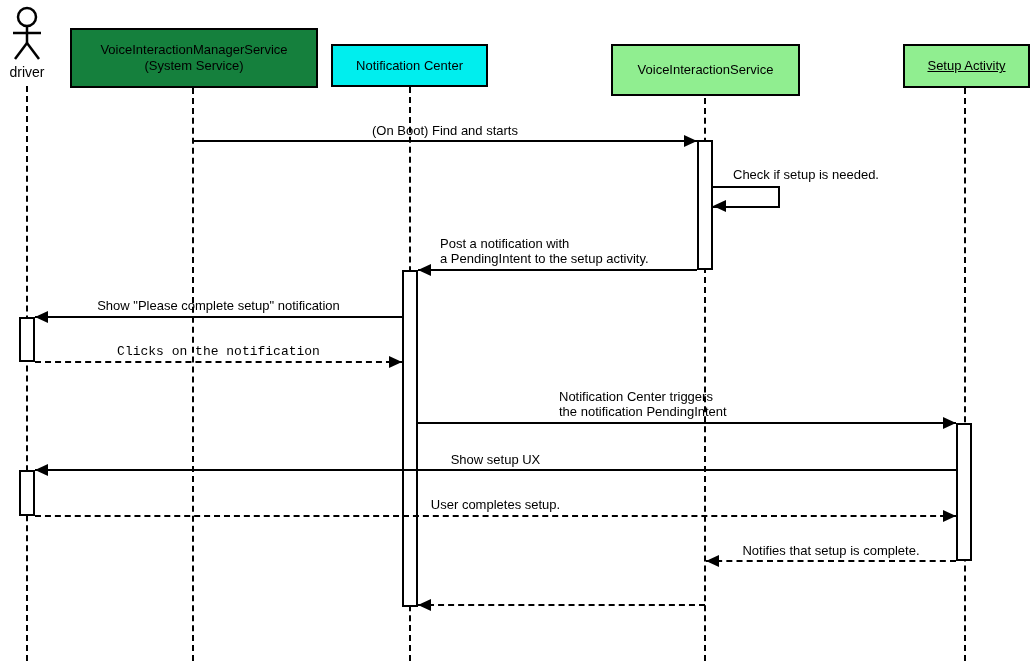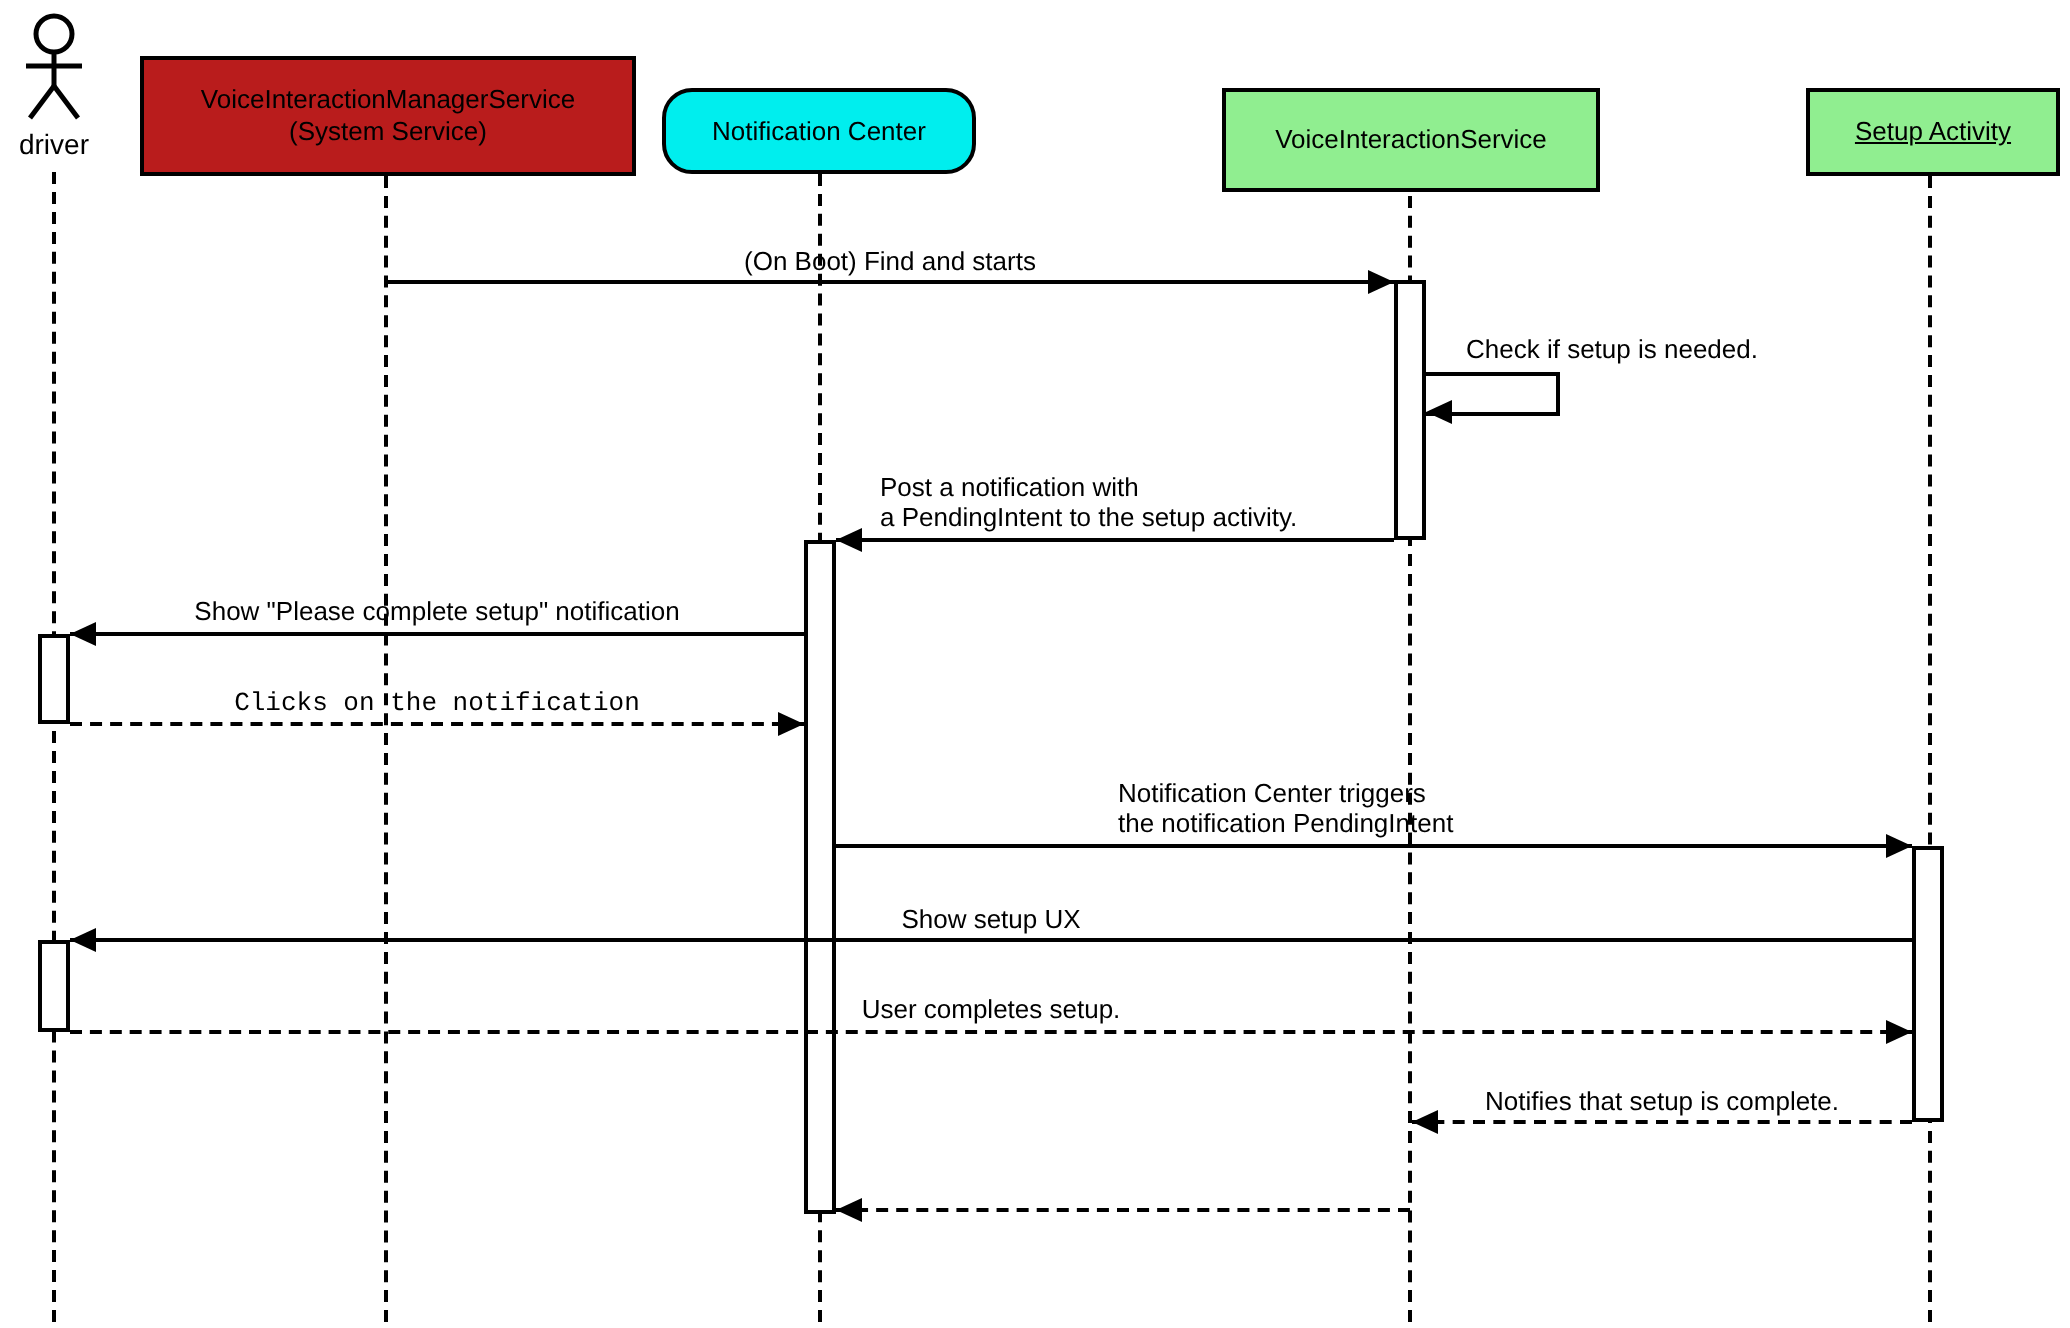--- a/index.html
+++ b/index.html
@@ -87,19 +87,19 @@
 
   <svg width="44" height="58" viewBox="0 0 44 58" style="position:absolute;left:5px;top:5px;">
     <circle cx="22" cy="12" r="9" fill="none" stroke="#000" stroke-width="2.5"></circle>
     <line x1="22" y1="21" x2="22" y2="38" stroke="#000" stroke-width="2.5"></line>
     <line x1="8" y1="28" x2="36" y2="28" stroke="#000" stroke-width="2.5"></line>
     <line x1="22" y1="38" x2="10" y2="54" stroke="#000" stroke-width="2.5"></line>
     <line x1="22" y1="38" x2="34" y2="54" stroke="#000" stroke-width="2.5"></line>
   </svg>
   <div class="actor-label" style="left:2px;top:64px;width:50px;">driver</div>
 
-  <div class="pbox" style="left: 70px; top: 28px; width: 248px; height: 60px; background-color: #b91c1c;">VoiceInteractionManagerService
+  <div class="pbox" style="left: 70px; top: 28px; width: 248px; height: 60px; background-color: #15803d;">VoiceInteractionManagerService
 (System Service)</div>
-  <div class="pbox" style="left: 331px; top: 44px; width: 157px; height: 43px; background-color: rgb(0, 238, 238); border-radius: 15px;">Notification Center</div>
+  <div class="pbox" style="left: 331px; top: 44px; width: 157px; height: 43px; background-color: rgb(0, 238, 238);">Notification Center</div>
   <div class="pbox" style="left: 611px; top: 44px; width: 189px; height: 52px; background-color: rgb(144, 238, 144);">VoiceInteractionService</div>
   <div class="pbox" style="left: 903px; top: 44px; width: 127px; height: 44px; background-color: rgb(144, 238, 144); text-decoration: underline;">Setup Activity</div>
 
 </div>
 
 </body></html>

